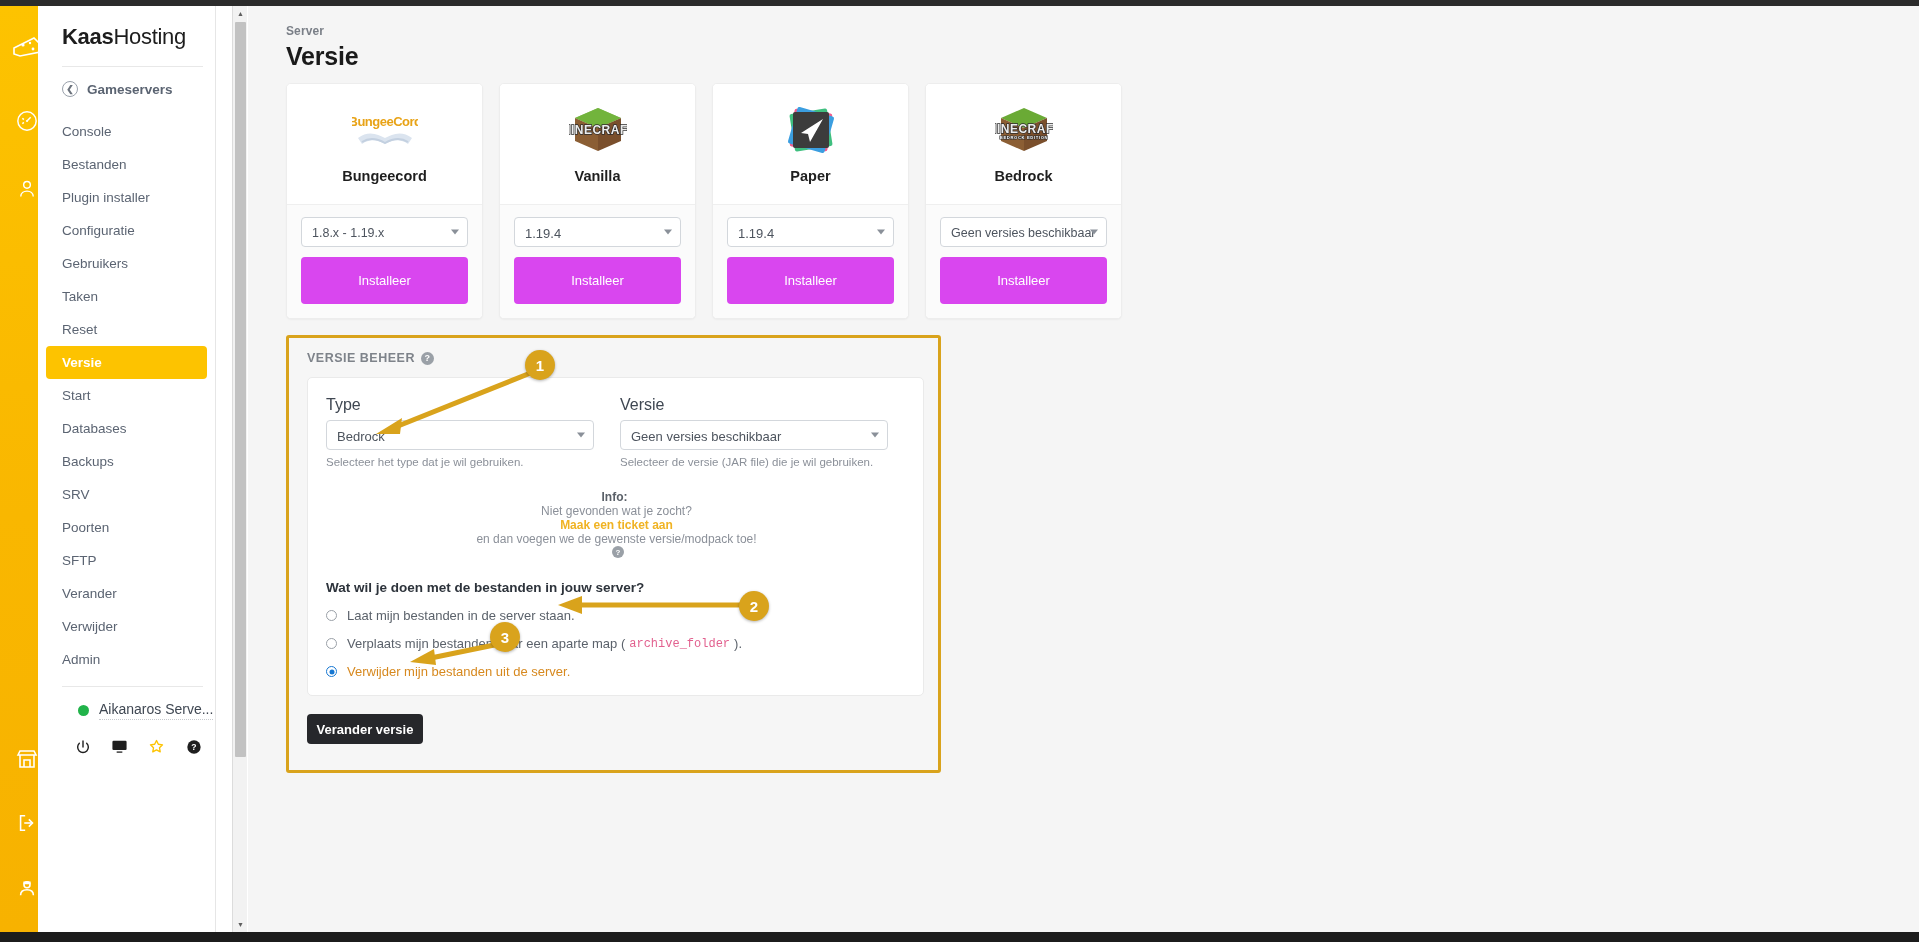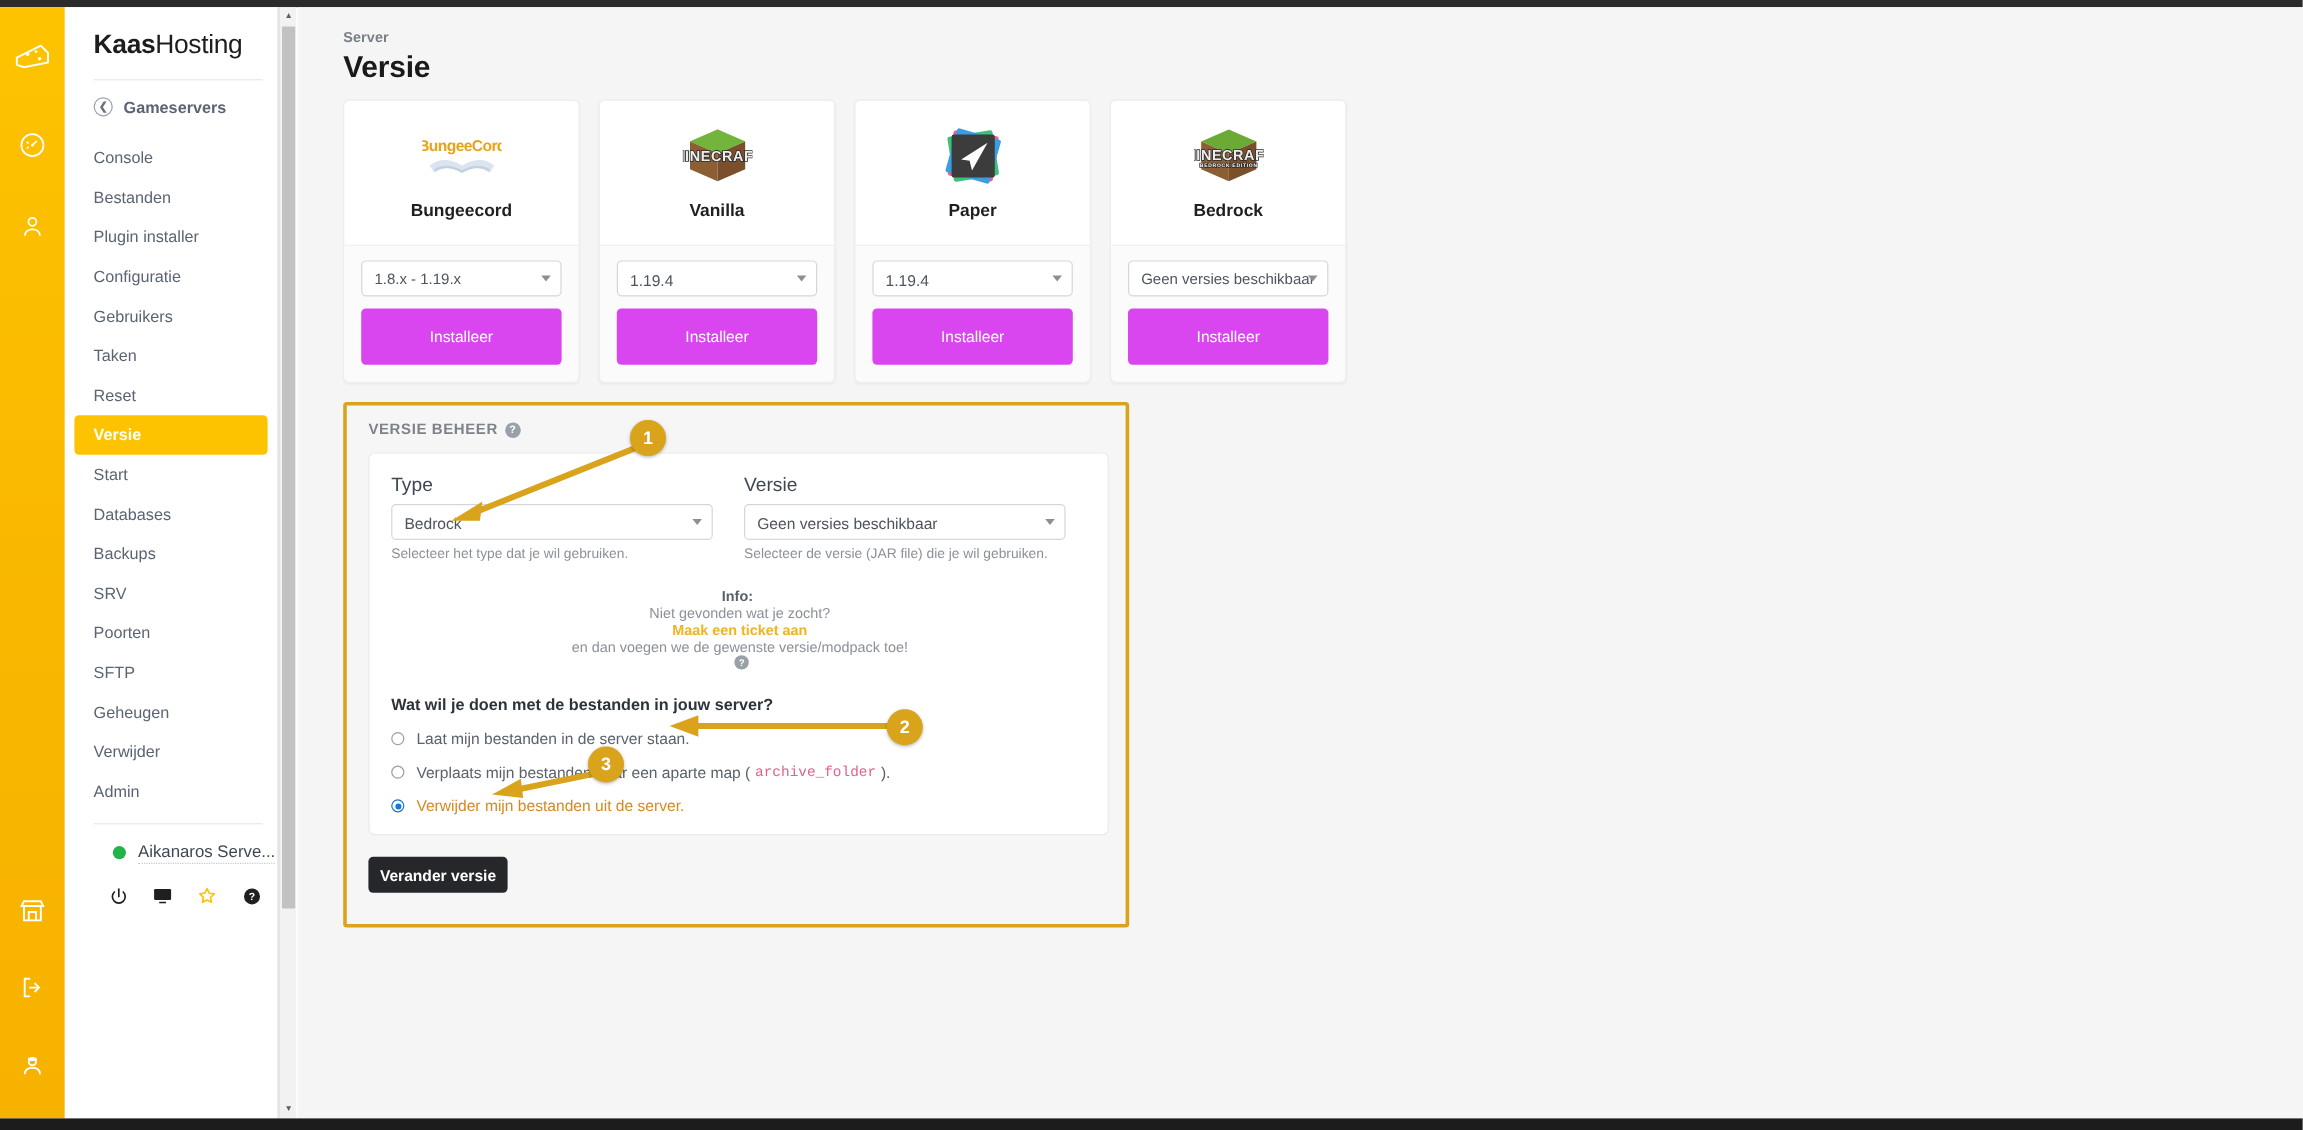--- a/index.html
+++ b/index.html
@@ -21,21 +21,21 @@
     position:absolute; left:0; top:6px; width:54px; height:926px;
     background:linear-gradient(180deg,#fdc300 0%,#f9b700 55%,#f7b200 100%);
     display:flex; flex-direction:column; align-items:center;
   }
   .rail-icon { width:54px; height:46px; display:flex; align-items:center; justify-content:center; color:#fff; }
   .rail-icon svg { display:block; }
   .rail-spacer { flex:1 1 auto; }
 
   
   .nav {
-    position:absolute; left:54px; top:6px; width:178px; height:926px;
+    position:absolute; left:38px; top:6px; width:178px; height:926px;
     background:#ffffff;
     border-right:1px solid #e6e6e6;
     overflow:hidden;
   }
   .brand {
     font-size:22px; letter-spacing:-0.3px; color:#1d1d1d;
     padding:18px 0 0 24px; font-weight:400;
   }
   .brand b { font-weight:700; }
   .brand-rule { margin:16px 12px 0 24px; height:1px; background:#e8e8e8; }
@@ -288,21 +288,21 @@
       <div class="nav-item">Gebruikers</div>
       <div class="nav-item">Taken</div>
       <div class="nav-item">Reset</div>
       <div class="nav-item active">Versie</div>
       <div class="nav-item">Start</div>
       <div class="nav-item">Databases</div>
       <div class="nav-item">Backups</div>
       <div class="nav-item">SRV</div>
       <div class="nav-item">Poorten</div>
       <div class="nav-item">SFTP</div>
-      <div class="nav-item">Geheugen</div>
+      <div class="nav-item">Verander</div>
       <div class="nav-item">Verwijder</div>
       <div class="nav-item">Admin</div>
     </div>
 
   <div class="nav-rule"></div>
 
   <div class="server-row">
     <span class="dot-green"></span>
     <span class="server-name">Aikanaros Serve...</span>
   </div>

